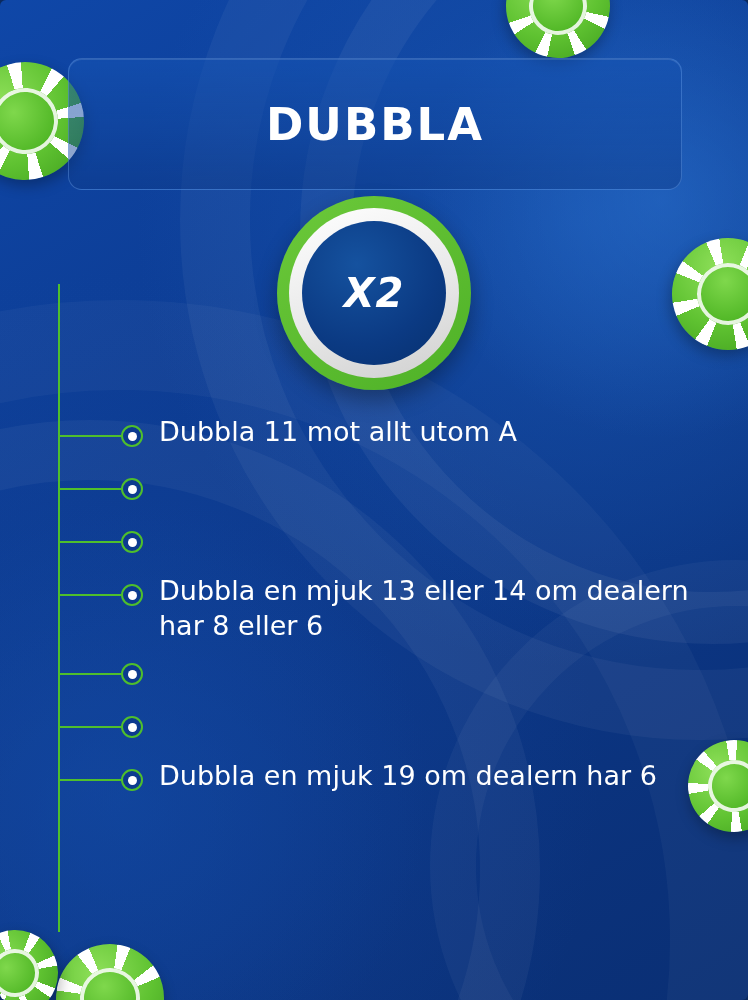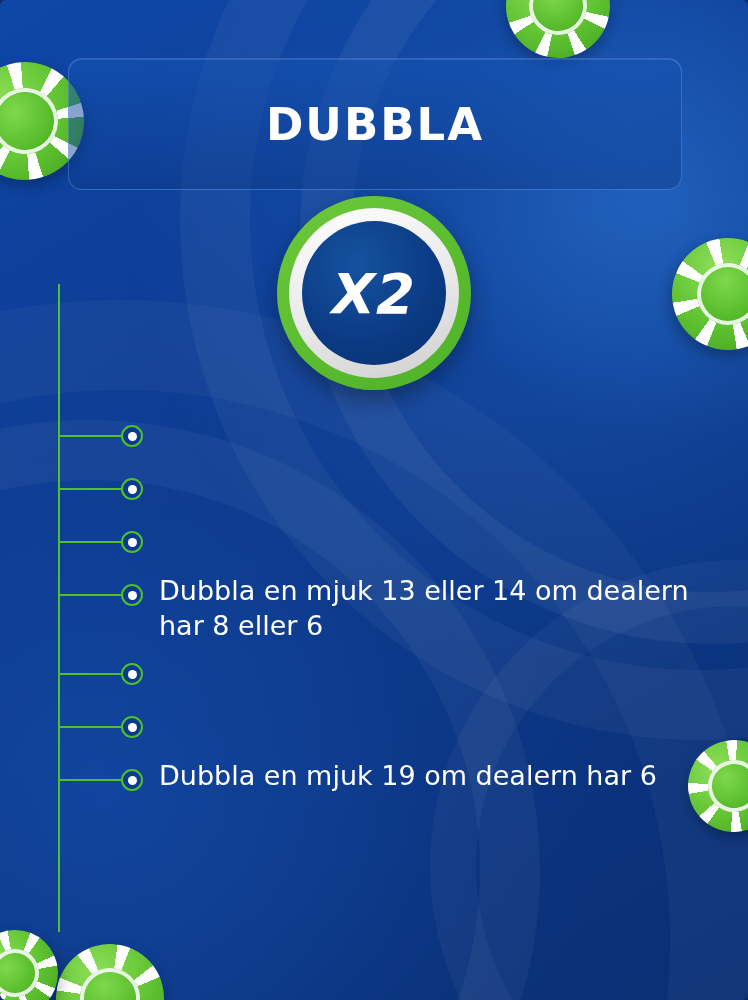--- a/index.html
+++ b/index.html
@@ -118,21 +118,21 @@
     position: absolute;
     inset: 25px;
     border-radius: 50%;
     background: radial-gradient(circle at 38% 30%, #15529f 0%, #0b3a83 60%, #07306e 100%);
     display: flex;
     align-items: center;
     justify-content: center;
   }
   #badge-label {
     color: #ffffff;
-    font-size: 56px;
+    font-size: 40px;
     font-weight: bold;
     font-style: italic;
     letter-spacing: 1px;
   }
 
   
   #spine {
     position: absolute;
     left: 58px;
     top: 284px;
@@ -225,20 +225,21 @@
     </div>
   </div>
 
   <div id="spine"></div>
 
   <div id="list">
 
     <div class="item">
       <span class="connector"></span>
       <span class="bullet"></span>
+      <span class="item-text">Dubbla 11 mot allt utom A</span>
     </div>
 
     <div class="item">
       <span class="connector"></span>
       <span class="bullet"></span>
     </div>
 
 
     <div class="item">
       <span class="connector"></span>

